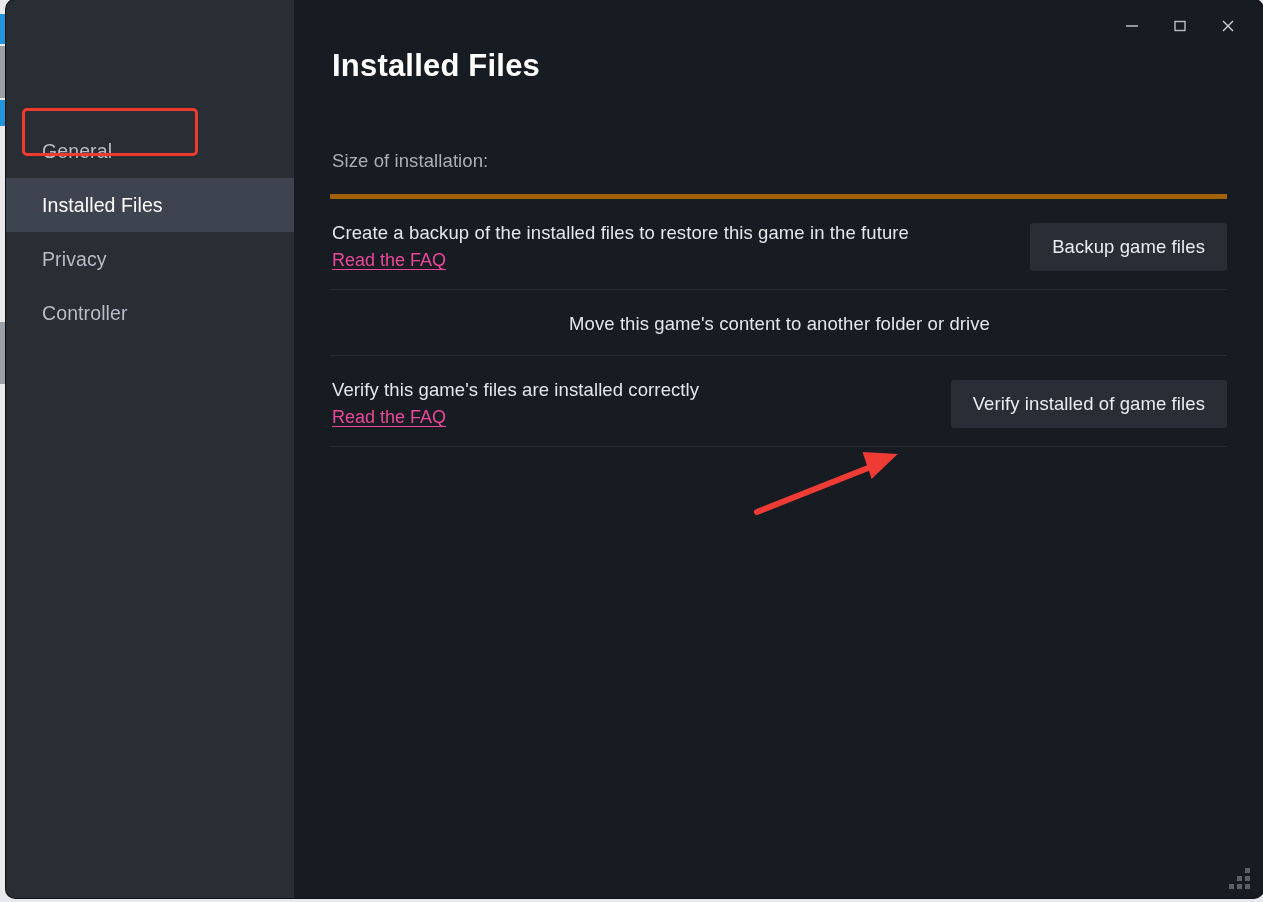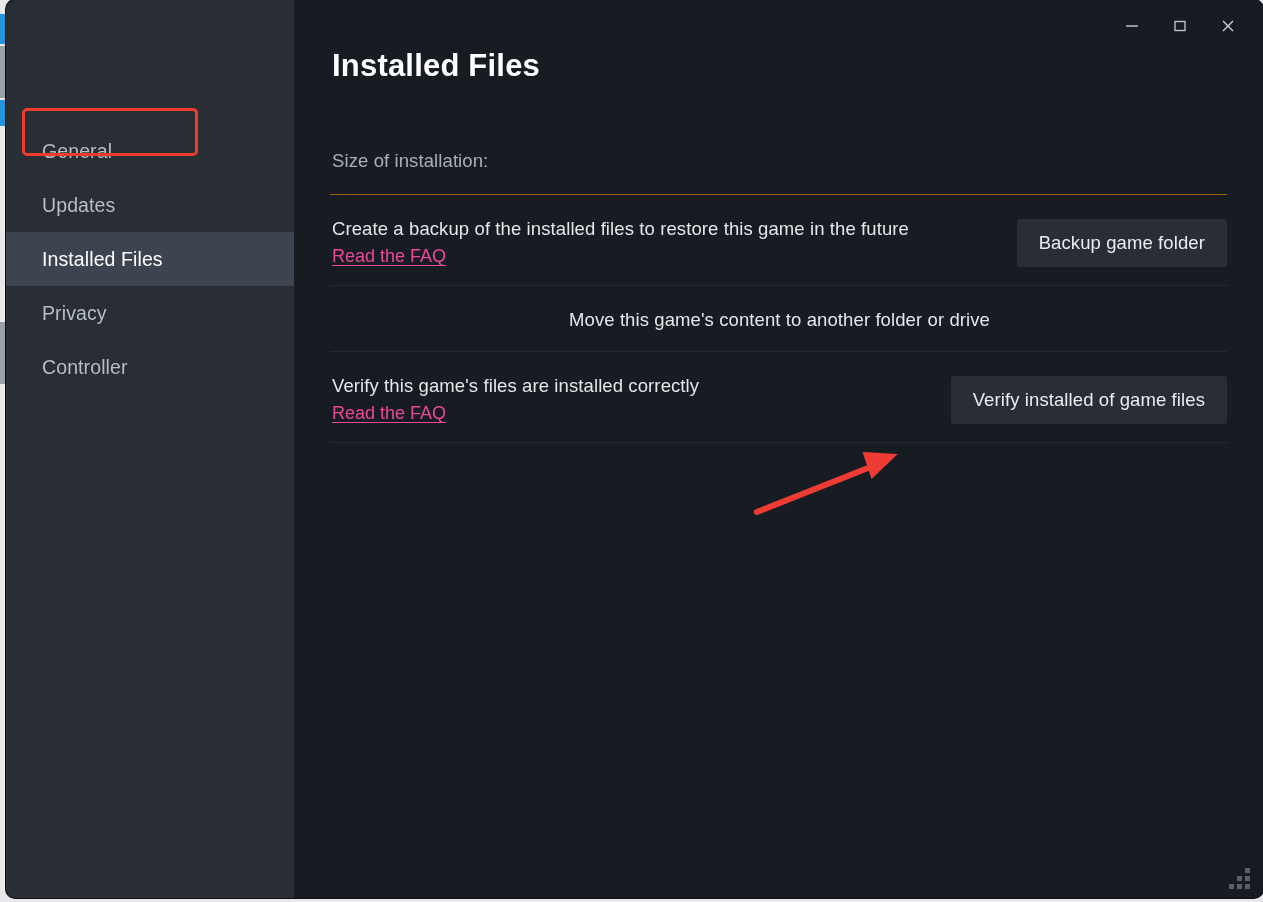--- a/index.html
+++ b/index.html
@@ -132,21 +132,21 @@
   .row {
     display: flex;
     align-items: flex-end;
     justify-content: space-between;
     border-bottom: 1px solid #262b33;
     padding: 18px 0 18px 2px;
     min-height: 54px;
     box-sizing: border-box;
   }
   .row.first-row {
-    border-bottom: 1px solid #a16207;
+    border-bottom: 5px solid #a16207;
     padding-top: 22px;
     padding-bottom: 22px;
     align-items: center;
   }
   .row-text {
     max-width: 660px;
     padding-top: 2px;
   }
   .row-desc {
     color: #e4e7ea;
@@ -223,23 +223,20 @@
 </div>
 
 <div id="properties-window">
 
   <nav id="sidebar">
 
     <div class="nav-item">
       <span>General</span>
     </div>
 
-    <div class="nav-item">
-      <span>Updates</span>
-    </div>
 
     <div class="nav-item selected">
       <span>Installed Files</span>
     </div>
 
 
     <div class="nav-item">
       <span>Privacy</span>
     </div>
 
@@ -284,21 +281,21 @@
         <div class="row-label-muted">Size of installation:</div>
       </div>
     </div>
 
     <div class="row">
       <div class="row-text">
         <div class="row-desc">Create a backup of the installed files to restore this game in the future</div>
         <a class="faq-link">Read the FAQ</a>
       </div>
       <div class="btn-wrap">
-        <button class="action-btn">Backup game folder</button>
+        <button class="action-btn">Backup game files</button>
       </div>
     </div>
 
     <div class="row" style="align-items:center;flex-direction:column;">
       <div class="row-text">
         <div class="row-desc">Move this game's content to another folder or drive</div>
       </div>
     </div>
 
     <div class="row">

